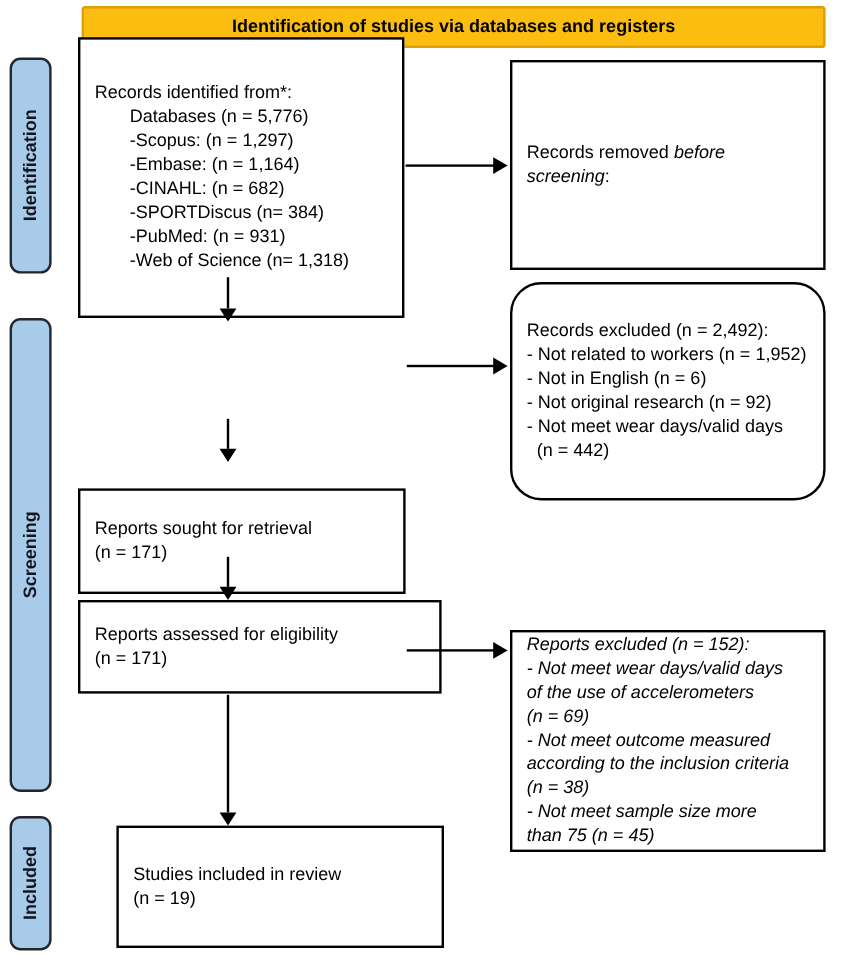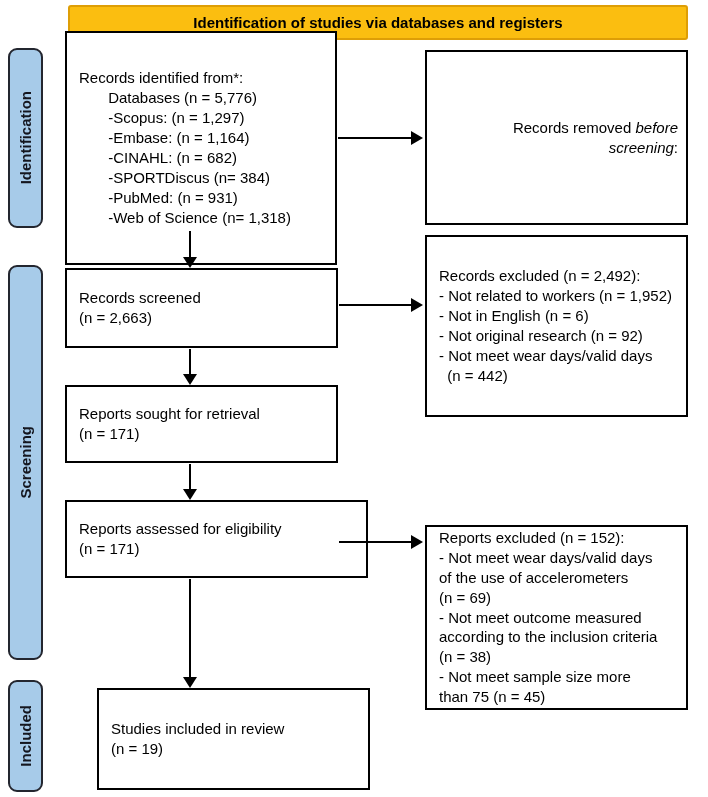--- a/index.html
+++ b/index.html
@@ -63,26 +63,26 @@
   .box-text {
     padding: 2px 8px 2px 12px;
     font-size: 15px;
     line-height: 1.33;
     white-space: pre-wrap;
     width: 100%;
   }
   .italic { font-style: italic; }
 
   #box-identified        { left: 65px;  top: 31px;  width: 272px; height: 234px; }
-  #box-removed           { left: 425px; top: 50px;  width: 263px; height: 175px; text-align: right; }
+  #box-removed           { left: 425px; top: 50px;  width: 263px; height: 175px; }
   #box-screened          { left: 65px;  top: 268px; width: 273px; height: 80px;  }
-  #box-excluded-records  { left: 425px; top: 235px; width: 263px; height: 182px; }
-  #box-sought            { left: 65px;  top: 385px; width: 273px; height: 78px;  }
+  #box-excluded-records  { left: 425px; top: 235px; width: 263px; height: 182px; border-radius: 26px; }
+  #box-sought            { left: 65px;  top: 407px; width: 273px; height: 88px;  }
   #box-assessed          { left: 65px;  top: 500px; width: 303px; height: 78px;  }
-  #box-excluded-reports  { left: 425px; top: 525px; width: 263px; height: 185px; }
+  #box-excluded-reports  { left: 425px; top: 525px; width: 263px; height: 185px; font-style: italic; }
   #box-included          { left: 65px;  top: 688px; width: 273px; height: 102px; margin-left: 32px; }
 
   
   .arr-line-v { position: absolute; width: 2px; background: var(--arrow); }
   .arr-line-h { position: absolute; height: 2px; background: var(--arrow); }
   .arr-head-down {
     position: absolute; width: 0; height: 0;
     border-left: 7px solid transparent;
     border-right: 7px solid transparent;
     border-top: 11px solid var(--arrow);
@@ -121,24 +121,20 @@
        -CINAHL: (n = 682)
        -SPORTDiscus (n= 384)
        -PubMed: (n = 931)
        -Web of Science (n= 1,318)</div>
   </div>
 
   <div class="box" id="box-removed">
     <div class="box-text"><span>Records removed </span><span class="italic">before</span><br><span class="italic">screening</span><span>:</span><br></div>
   </div>
 
-  <div class="box" id="box-screened">
-    <div class="box-text">Records screened
-(n = 2,663)</div>
-  </div>
 
   <div class="box" id="box-excluded-records">
     <div class="box-text">Records excluded (n = 2,492):
 - Not related to workers (n = 1,952)
 - Not in English (n = 6)
 - Not original research (n = 92)
 - Not meet wear days/valid days
   (n = 442)</div>
   </div>
 

